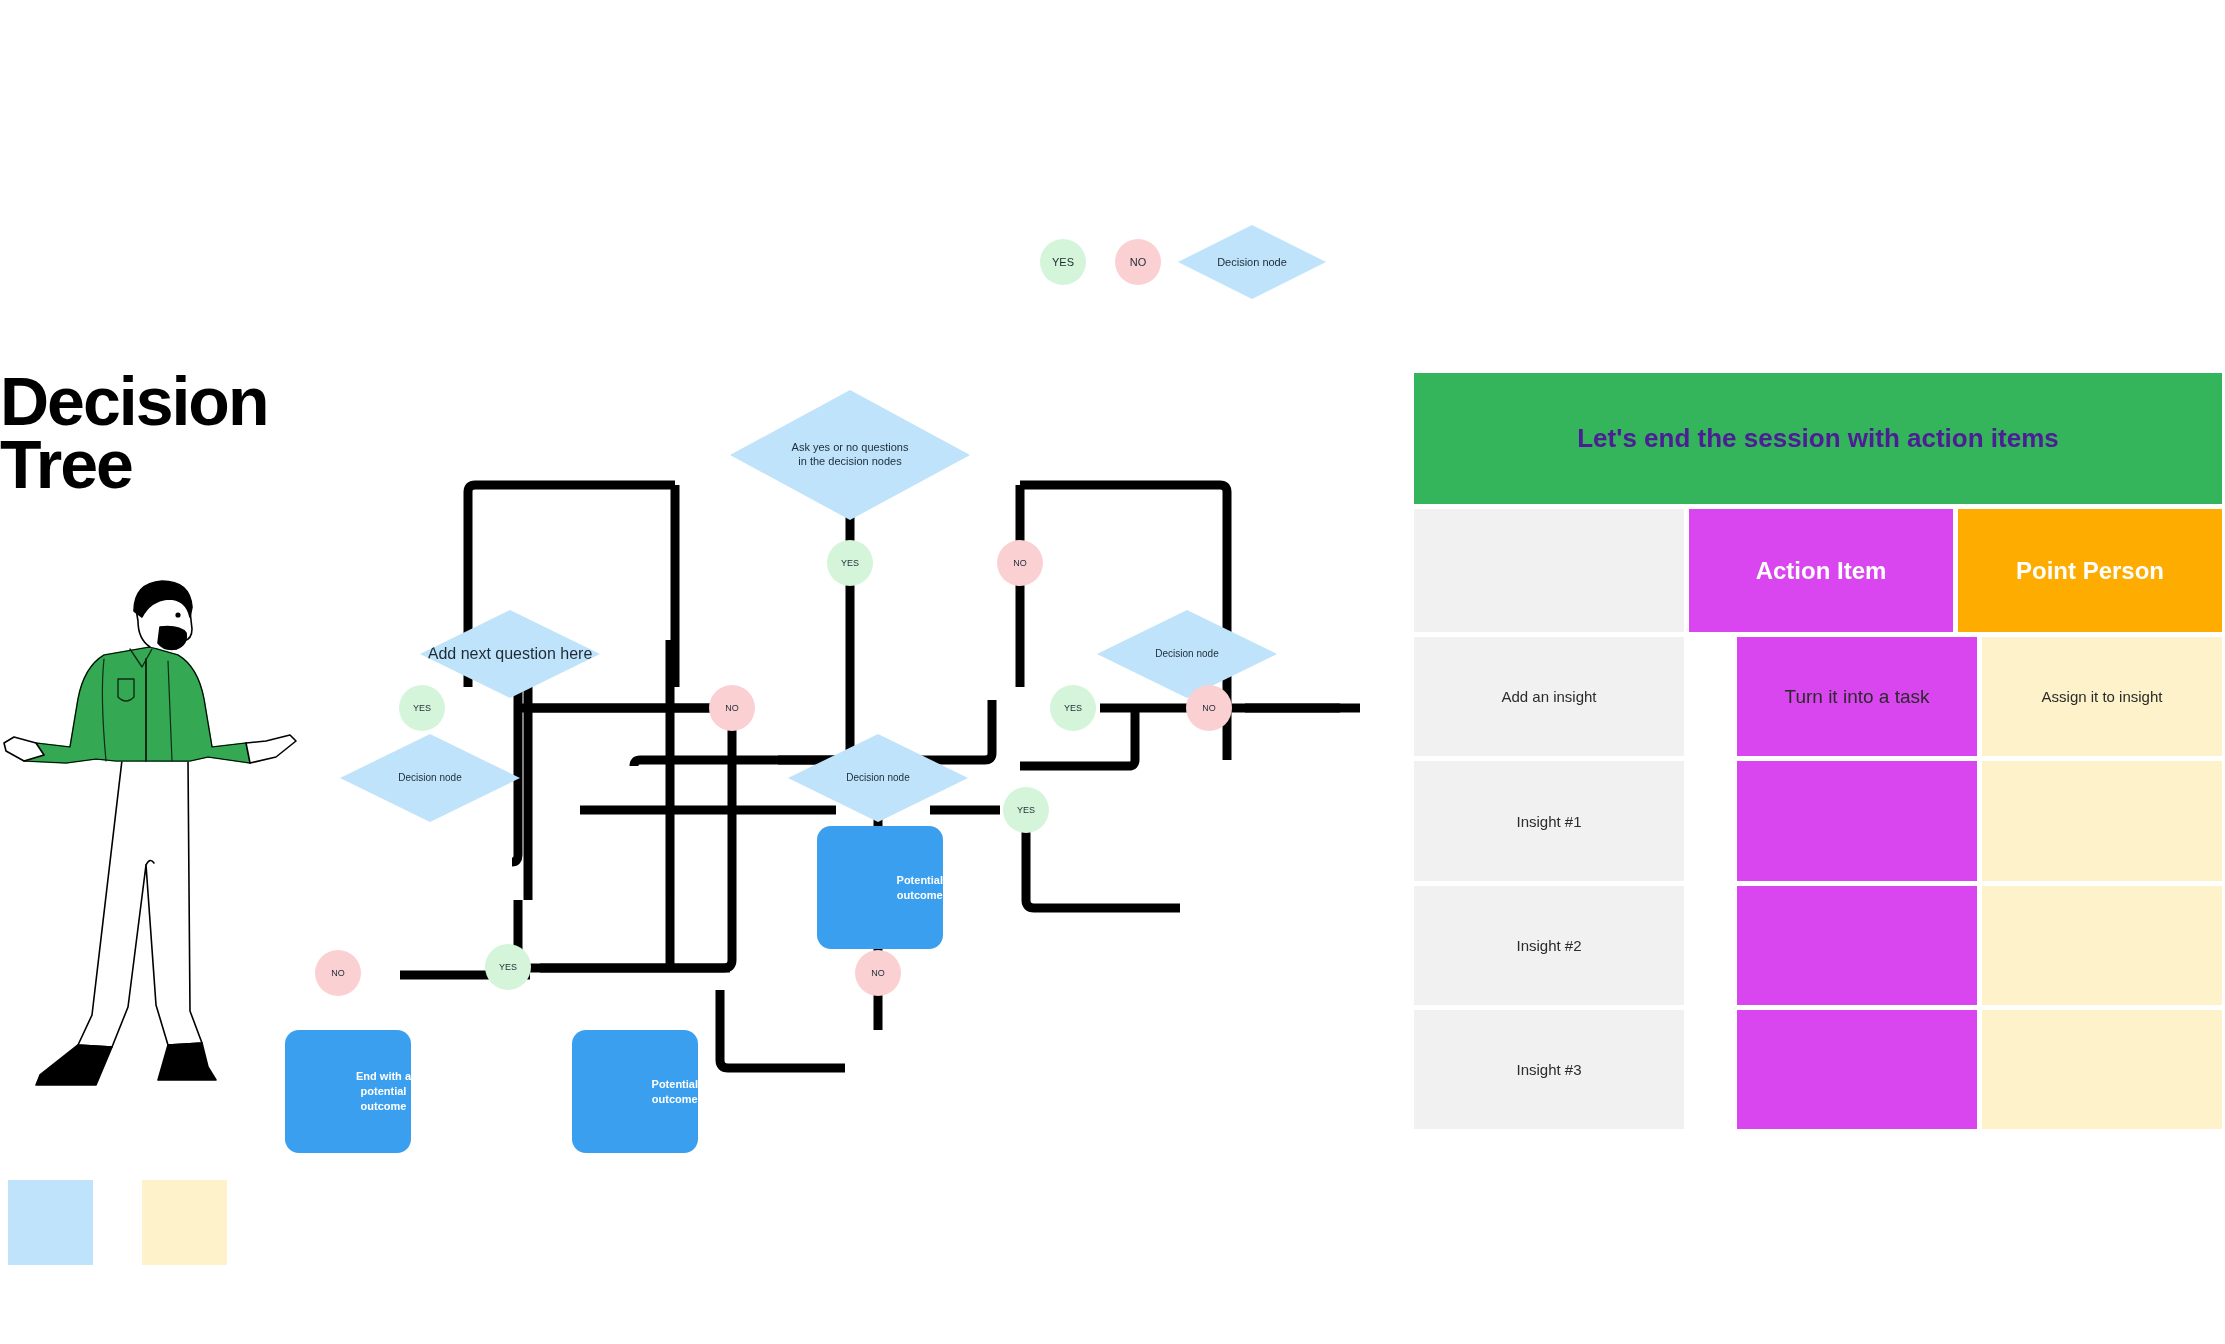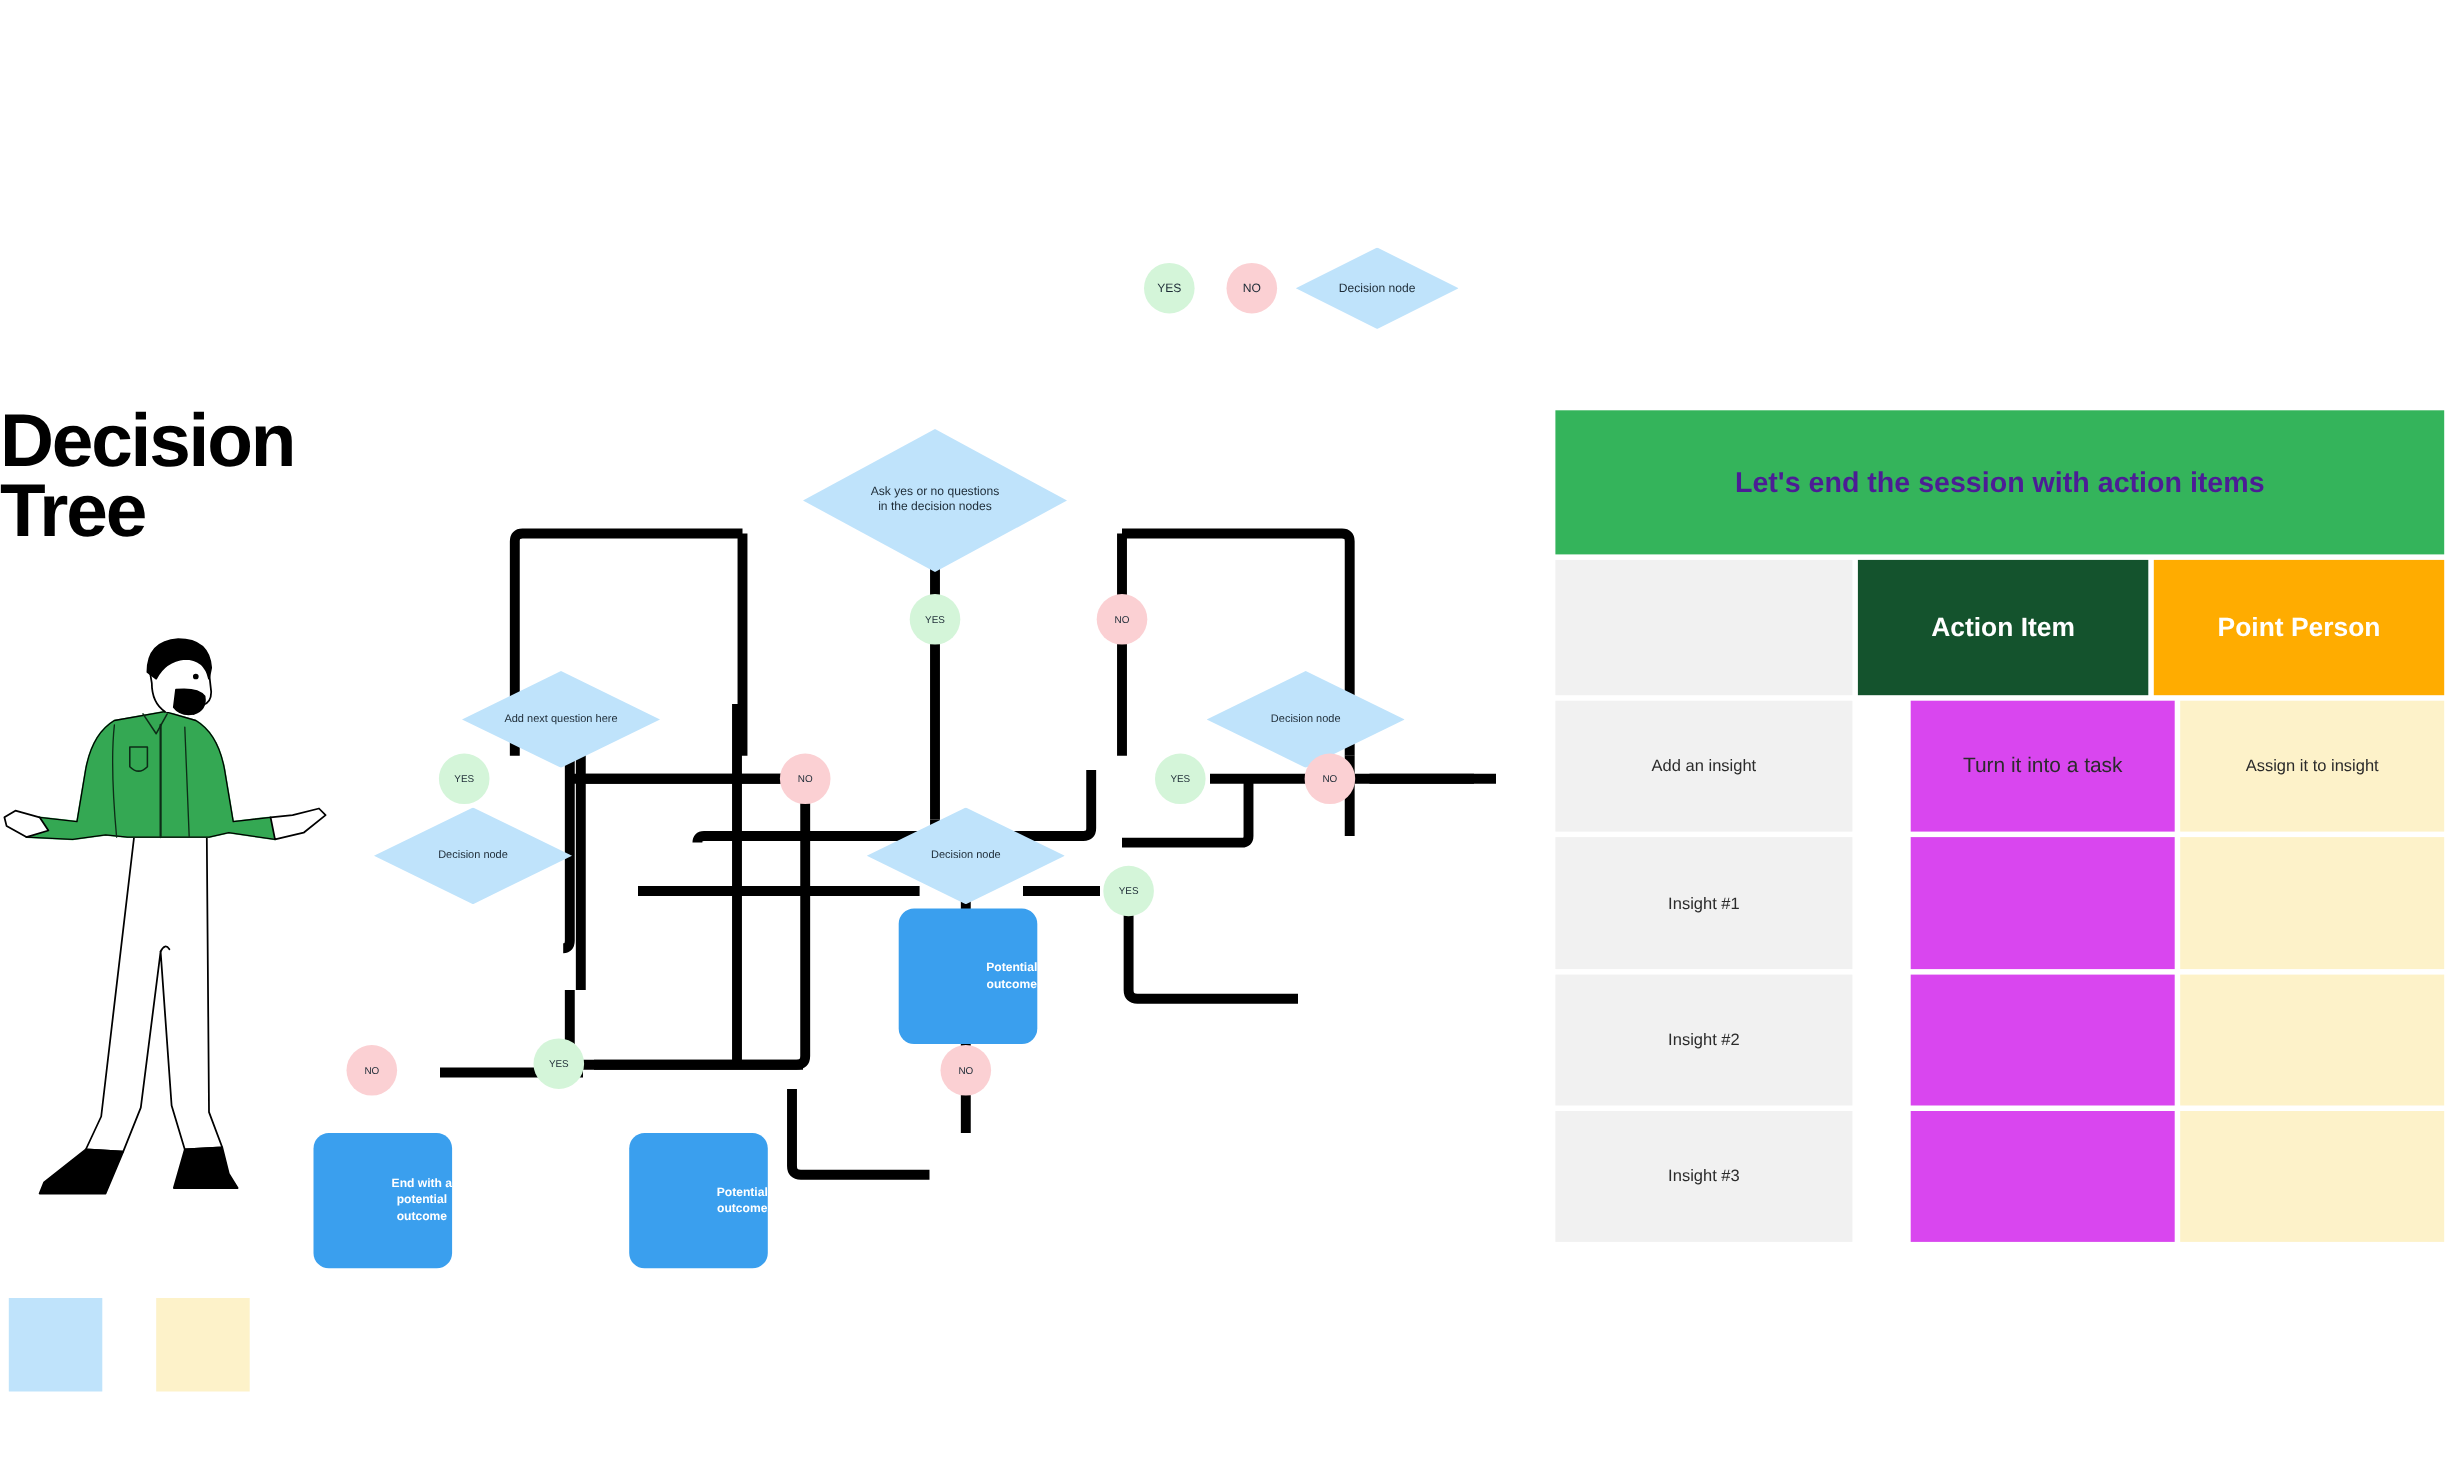--- a/index.html
+++ b/index.html
@@ -75,21 +75,21 @@
     display:flex;align-items:center;justify-content:center;
     font-size:26px;font-weight:bold;
   }
   .trow{display:flex;gap:5px;}
   .tcell{display:flex;align-items:center;justify-content:center;text-align:center;}
   .c-label{flex:0 0 270px;background:#f1f1f1;color:#2b2b2b;font-size:15px;}
   .c-action{flex:1 1 0;}
   .c-person{flex:1 1 0;}
 
   #header-row{height:124px;}
-  #header-row .c-action{background:#14532d;color:#ffffff;font-size:24px;font-weight:bold;}
+  #header-row .c-action{background:#d946ef;color:#ffffff;font-size:24px;font-weight:bold;}
   #header-row .c-person{background:#ffac00;color:#ffffff;font-size:24px;font-weight:bold;}
 
   .body-row{height:120px;}
   .body-row .c-action{background:#d946ef;color:#2b2b2b;font-size:19px;margin-left:48px;}
   .body-row .c-person{background:#fdf2c9;color:#2b2b2b;font-size:15px;}
 </style>
 </head>
 <body>
 
 <div class="canvas">
@@ -193,21 +193,21 @@
         <path d="M300 610 L436 610"></path>
         <path d="M180 610 L300 610"></path>
       </g>
     </svg>
 
     <div class="diamond" style="left:330px;top:190px;width:240px;height:130px;font-size:11px;">
       <span style="white-space:pre-line;">Ask yes or no questions
 in the decision nodes</span>
     </div>
 
-    <div class="diamond" style="left:20px;top:410px;width:180px;height:88px;font-size:10px;">
+    <div class="diamond" style="left:20px;top:410px;width:180px;height:88px;font-size:16px;">
       <span>Add next question here</span>
     </div>
 
     <div class="diamond" style="left:697px;top:410px;width:180px;height:88px;font-size:10px;">
       <span>Decision node</span>
     </div>
 
     <div class="diamond" style="left:-60px;top:534px;width:180px;height:88px;font-size:10px;">
       <span>Decision node</span>
     </div>

